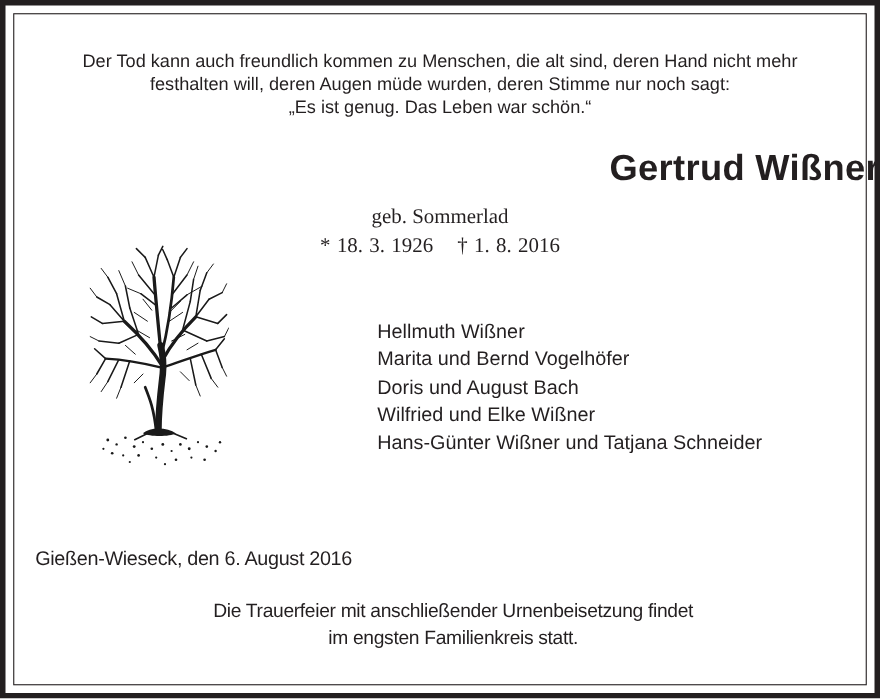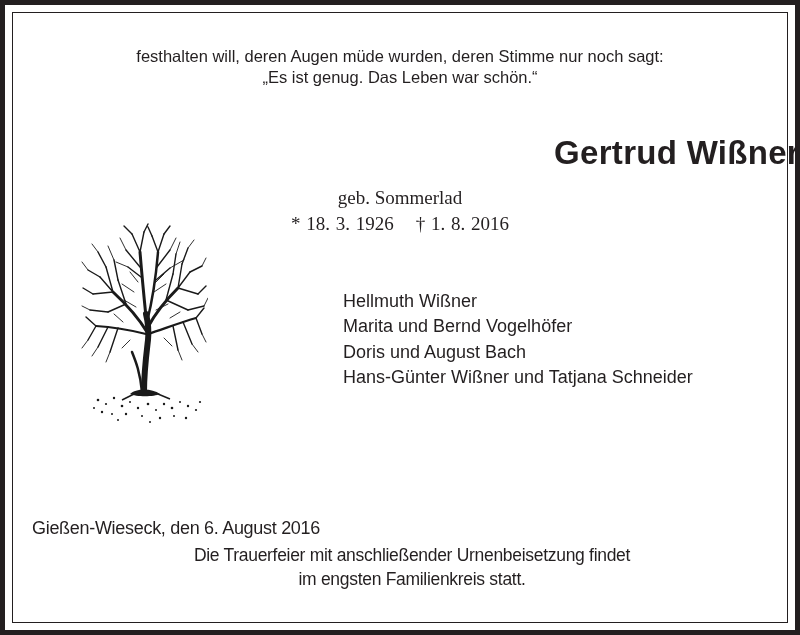--- a/index.html
+++ b/index.html
@@ -82,21 +82,21 @@
       left: 343px;
       top: 289px;
       font-size: 18px;
       line-height: 25.3px;
       color: #231f20;
     }
     .mourners div { white-space: nowrap; }
     .place-date {
       position: absolute;
       left: 32px;
-      top: 518px;
+      top: 498px;
       font-size: 18px;
       color: #231f20;
       letter-spacing: -0.3px;
     }
     .service {
       position: absolute;
       left: 0; right: 0;
       top: 543px;
       text-align: center;
       font-size: 17.5px;
@@ -107,20 +107,21 @@
     }
   </style>
 </head>
 <body>
 
 <div class="frame-outer">
   <div class="frame-inner"></div>
 </div>
 
 <div class="motto">
+  <div>Der Tod kann auch freundlich kommen zu Menschen, die alt sind, deren Hand nicht mehr</div>
   <div>festhalten will, deren Augen müde wurden, deren Stimme nur noch sagt:</div>
   <div>„Es ist genug. Das Leben war schön.“</div>
 </div>
 
 <div class="name">Gertrud Wißner</div>
 <div class="birthname">geb. Sommerlad</div>
 <div class="dates">
   <span>* 18. 3. 1926</span><span class="gap"></span><span>† 1. 8. 2016</span>
 </div>
 
@@ -188,20 +189,21 @@
         <circle cx="40" cy="198" r="1"></circle>
         <circle cx="72" cy="200" r="1"></circle>
     </g>
   </svg>
 </div>
 
 <div class="mourners">
   <div>Hellmuth Wißner</div>
   <div>Marita und Bernd Vogelhöfer</div>
   <div>Doris und August Bach</div>
+  <div>Wilfried und Elke Wißner</div>
   <div>Hans-Günter Wißner und Tatjana Schneider</div>
 </div>
 
 <div class="place-date">Gießen-Wieseck, den 6. August 2016</div>
 
 <div class="service">
   <div>Die Trauerfeier mit anschließender Urnenbeisetzung findet</div>
   <div>im engsten Familienkreis statt.</div>
 </div>
 

